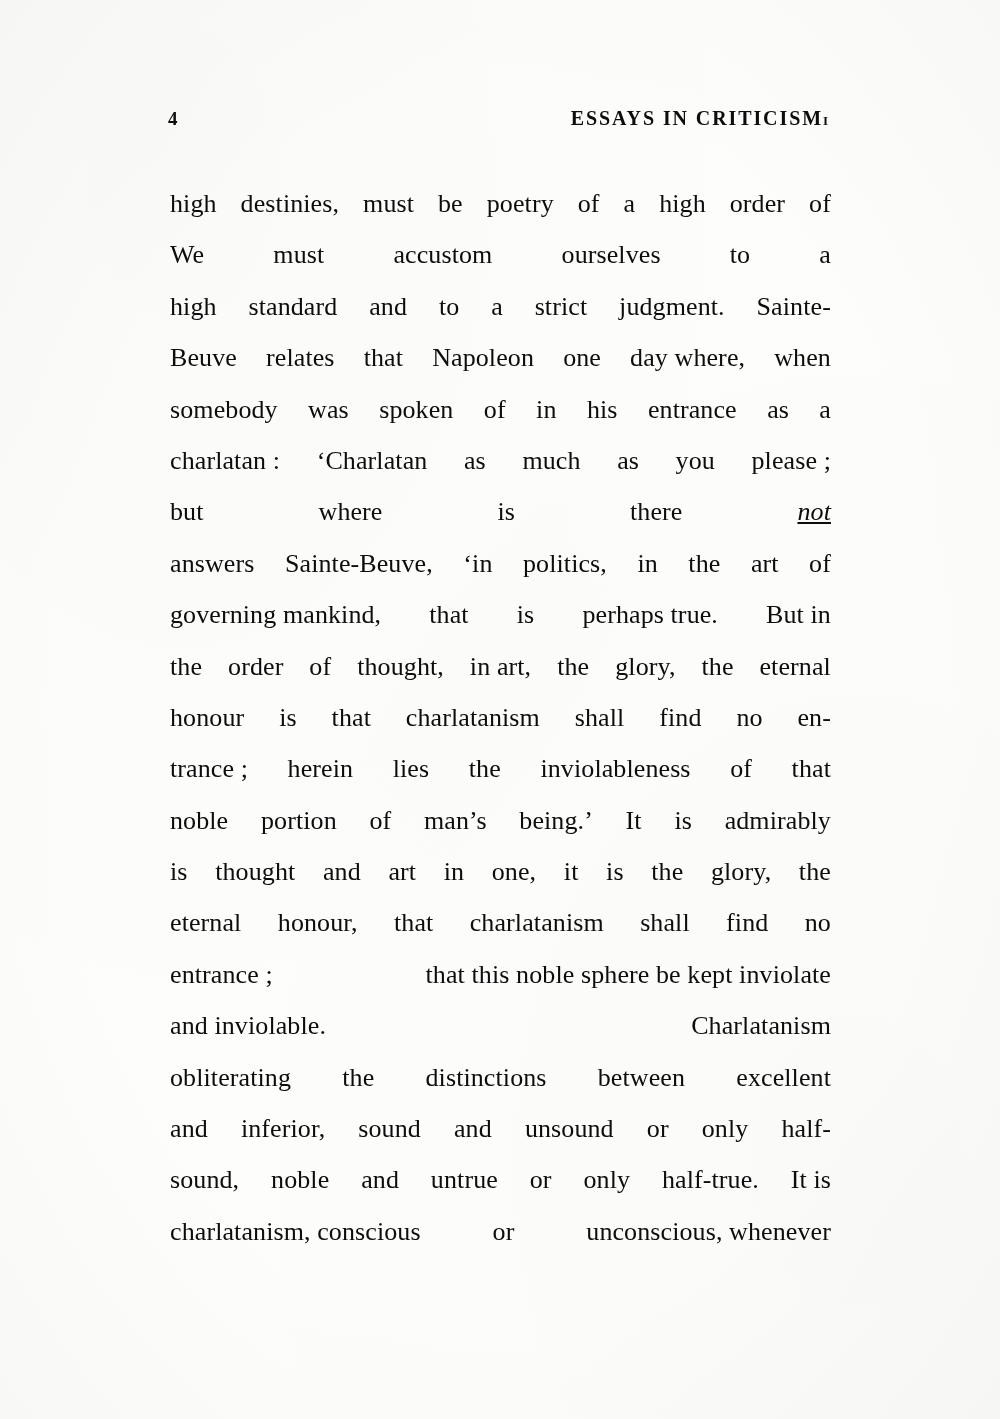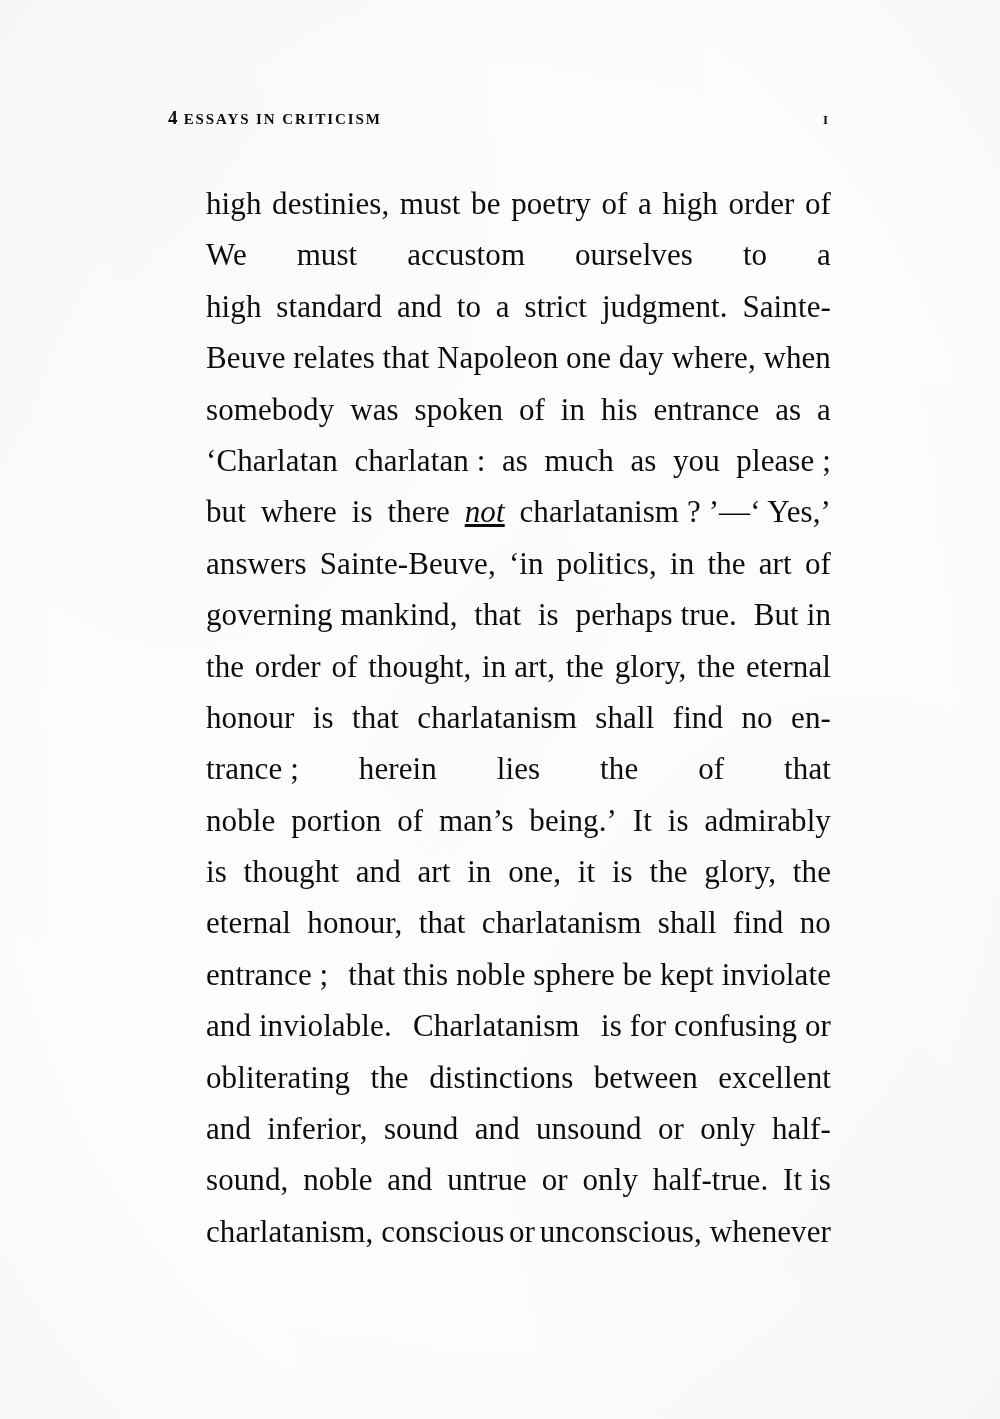--- a/index.html
+++ b/index.html
@@ -46,22 +46,22 @@
 
   .folio {
     font-size: 19px;
     font-weight: 700;
     letter-spacing: 0.2px;
     line-height: 1;
   }
 
   .head-title {
     flex: 1 1 auto;
-    text-align: left;
-    font-size: 15px;
+    text-align: right;
+    font-size: 20px;
     font-weight: 700;
     letter-spacing: 1.9px;
     line-height: 1;
     padding-left: 6px;
   }
 
   .section-mark {
     font-size: 13px;
     font-weight: 700;
     line-height: 1;
@@ -72,25 +72,24 @@
   .textblock {
     position: absolute;
     left: 170px;
     top: 178px;
     width: 661px;
   }
 
   .line {
     display: block;
     height: 51.4px;
-    font-size: 31px;
+    font-size: 26px;
     line-height: 51.4px;
     white-space: nowrap;
     letter-spacing: 0.1px;
-    margin-left: 36px;
   }
 
   
   .line.just {
     display: flex;
     justify-content: space-between;
     align-items: baseline;
   }
 
   .line.last {
@@ -165,35 +164,34 @@
         <span class="w">was</span>
         <span class="w">spoken</span>
         <span class="w">of</span>
         <span class="w">in</span>
         <span class="w">his</span>
         <span class="w">entrance</span>
         <span class="w">as</span>
         <span class="w">a</span>
       </div>
       <div class="line just">
+        <span class="w">charlatan :</span>
         <span class="w">‘Charlatan</span>
-        <span class="w">charlatan :</span>
         <span class="w">as</span>
         <span class="w">much</span>
         <span class="w">as</span>
         <span class="w">you</span>
         <span class="w">please ;</span>
       </div>
       <div class="line just">
         <span class="w">but</span>
         <span class="w">where</span>
         <span class="w">is</span>
         <span class="w">there</span>
         <span class="w ital">not</span>
-        <span class="w">charlatanism ? ’—‘ Yes,’</span>
       </div>
       <div class="line just">
         <span class="w">answers</span>
         <span class="w">Sainte-Beuve,</span>
         <span class="w">‘in</span>
         <span class="w">politics,</span>
         <span class="w">in</span>
         <span class="w">the</span>
         <span class="w">art</span>
         <span class="w">of</span>
@@ -224,20 +222,21 @@
         <span class="w">shall</span>
         <span class="w">find</span>
         <span class="w">no</span>
         <span class="w">en-</span>
       </div>
       <div class="line just">
         <span class="w">trance ;</span>
         <span class="w">herein</span>
         <span class="w">lies</span>
         <span class="w">the</span>
+        <span class="w">inviolableness</span>
         <span class="w">of</span>
         <span class="w">that</span>
       </div>
       <div class="line just">
         <span class="w">noble</span>
         <span class="w">portion</span>
         <span class="w">of</span>
         <span class="w">man’s</span>
         <span class="w">being.’</span>
         <span class="w">It</span>
@@ -266,21 +265,20 @@
         <span class="w">find</span>
         <span class="w">no</span>
       </div>
       <div class="line just">
         <span class="w">entrance ;</span>
         <span class="w">that this noble sphere be kept inviolate</span>
       </div>
       <div class="line just">
         <span class="w">and inviolable.</span>
         <span class="w">Charlatanism</span>
-        <span class="w">is for confusing or</span>
       </div>
       <div class="line just">
         <span class="w">obliterating</span>
         <span class="w">the</span>
         <span class="w">distinctions</span>
         <span class="w">between</span>
         <span class="w">excellent</span>
       </div>
       <div class="line just">
         <span class="w">and</span>

